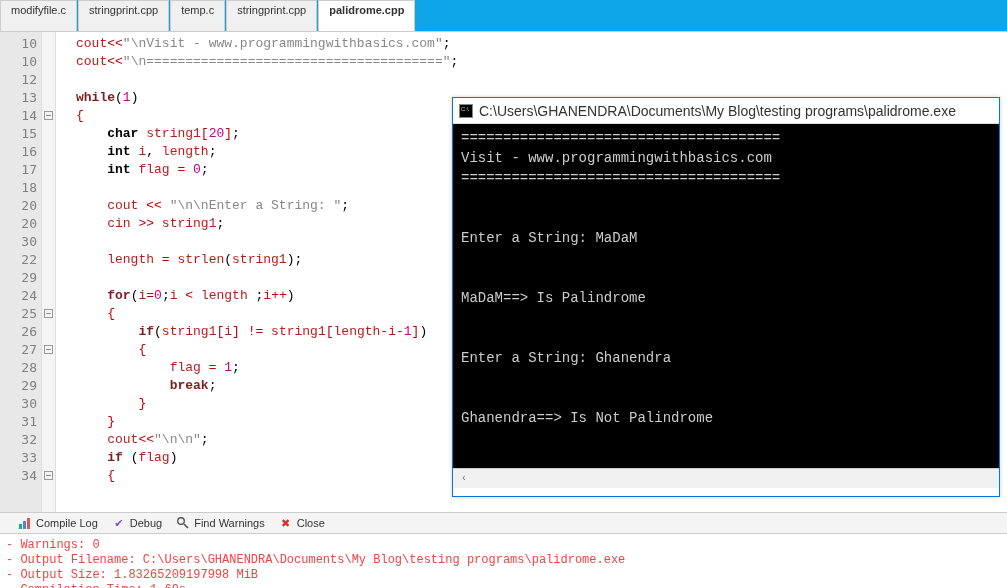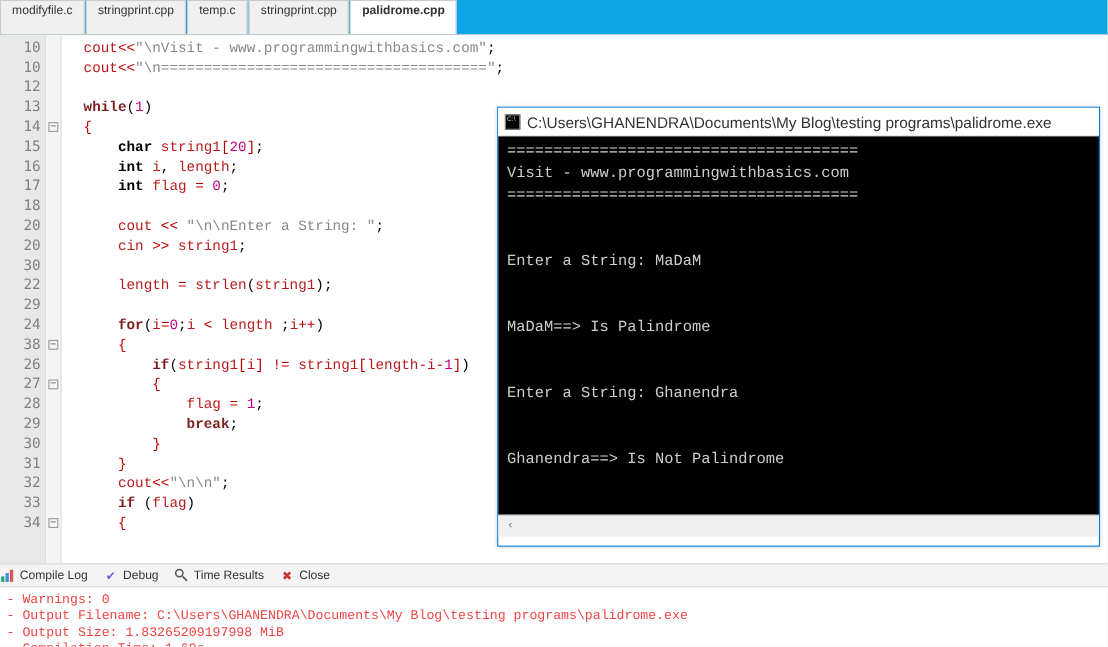--- a/index.html
+++ b/index.html
@@ -149,21 +149,21 @@
   font-size: 10px;
   text-align: center;
 }
 .bottom-tabs {
   display: flex;
   align-items: center;
   height: 22px;
   background: #f4f4f4;
   border-top: 1px solid #ccc;
   border-bottom: 1px solid #ccc;
-  padding-left: 0;
+  padding-left: 18px;
   gap: 14px;
 }
 .btab {
   display: flex;
   align-items: center;
   gap: 4px;
   font-size: 11px;
   cursor: pointer;
   color: #333;
 }
@@ -207,21 +207,21 @@
     <div class="ln">15</div>
     <div class="ln">16</div>
     <div class="ln">17</div>
     <div class="ln">18</div>
     <div class="ln">20</div>
     <div class="ln">20</div>
     <div class="ln">30</div>
     <div class="ln">22</div>
     <div class="ln">29</div>
     <div class="ln">24</div>
-    <div class="ln">38</div>
+    <div class="ln">25</div>
     <div class="ln">26</div>
     <div class="ln">27</div>
     <div class="ln">28</div>
     <div class="ln">29</div>
     <div class="ln">30</div>
     <div class="ln">31</div>
     <div class="ln">32</div>
     <div class="ln">33</div>
     <div class="ln">34</div>
   </div>
@@ -322,21 +322,21 @@
     <span class="ico" style="color:#7a4de0">✔</span>
     <span>Debug</span>
   </div>
   <div class="btab">
     <span class="ico">
       <svg width="14" height="14" viewBox="0 0 14 14">
           <circle cx="5" cy="5" r="3.3" fill="none" stroke="#555" stroke-width="1.4"></circle>
           <line x1="8" y1="8" x2="12" y2="12" stroke="#555" stroke-width="1.6"></line>
         </svg>
     </span>
-    <span>Time Results</span>
+    <span>Find Warnings</span>
   </div>
   <div class="btab">
     <span class="ico" style="color:#c33">✖</span>
     <span>Close</span>
   </div>
 </div>
 
 <div class="output">- Warnings: 0
 - Output Filename: C:\Users\GHANENDRA\Documents\My Blog\testing programs\palidrome.exe
 - Output Size: 1.83265209197998 MiB

